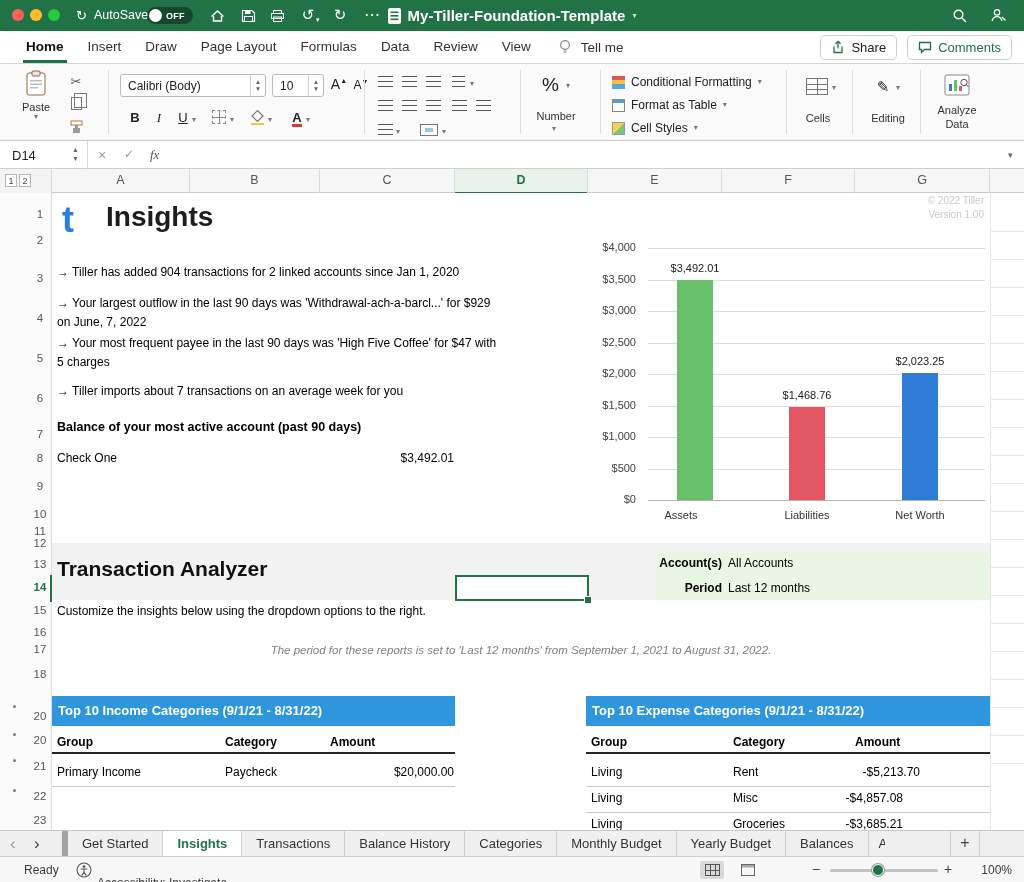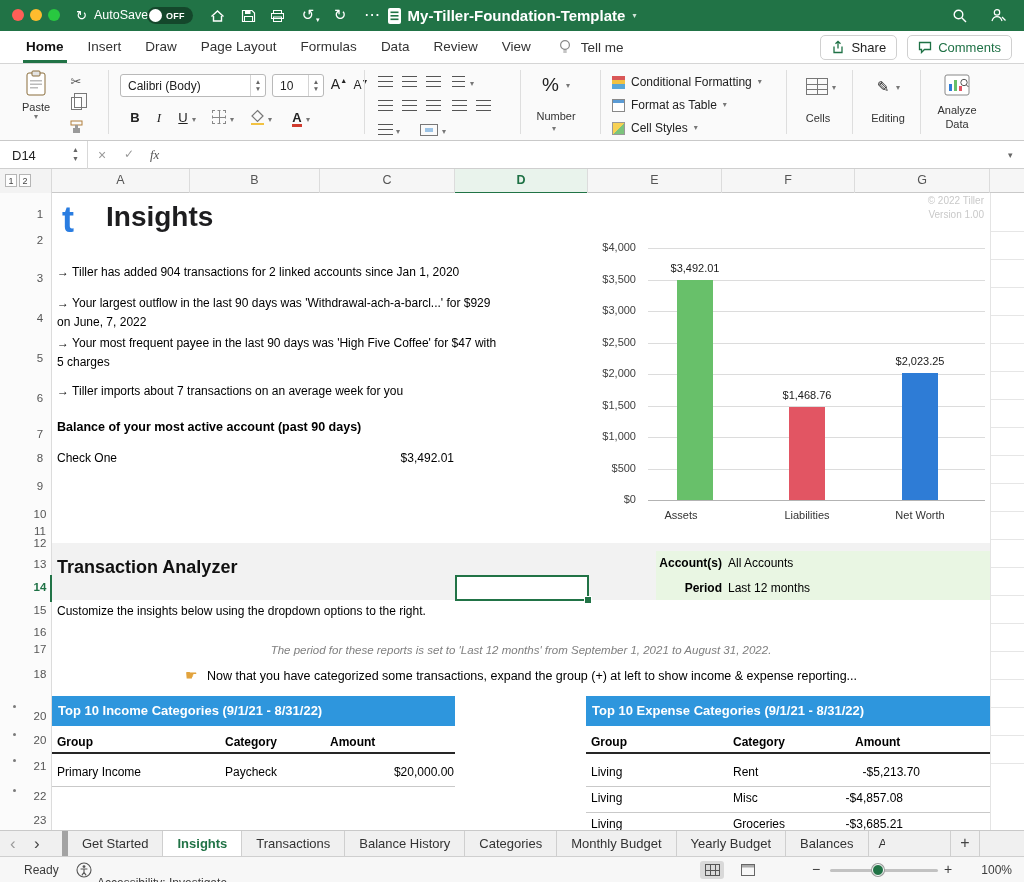--- a/index.html
+++ b/index.html
@@ -89,21 +89,21 @@
   #chart{position:absolute;left:0;top:0;width:1024px;height:637px;pointer-events:none;}
   .gridline{position:absolute;height:1px;background:#dcdcdc;}
   .gridline.axis{background:#b3b3b3;}
   .ytick{position:absolute;left:560px;width:76px;text-align:right;font-size:11px;color:#404040;height:14px;}
   .bar{position:absolute;}
   .dlabel{position:absolute;text-align:center;font-size:11px;color:#1a1a1a;}
   .clabel{position:absolute;text-align:center;font-size:11px;color:#333;}
 
   
   .band{position:absolute;left:52px;top:350px;width:938px;height:57px;background:#f2f2f2;}
-  .ta-title{position:absolute;left:57px;top:364px;font-size:18px;font-weight:700;color:#111;}
+  .ta-title{position:absolute;left:57px;top:364px;font-size:21px;font-weight:700;color:#111;}
   .selcell{position:absolute;left:455px;top:382px;width:134px;height:26px;background:#fff;border:2px solid #217346;}
   .selcell::after{content:"";position:absolute;right:-5px;bottom:-5px;width:6px;height:6px;background:#217346;border:1px solid #fff;}
   .gpanel{position:absolute;left:656px;top:358px;width:334px;height:49px;background:#e9f6e3;}
   .plabel{position:absolute;left:620px;width:102px;font-size:12px;font-weight:700;text-align:right;color:#000;}
   .pval{position:absolute;left:728px;font-size:12px;color:#000;}
   .note{position:absolute;left:52px;width:938px;text-align:center;font-style:italic;font-size:11.5px;color:#7f7f7f;}
   .hintline{position:absolute;left:52px;width:938px;top:474px;text-align:center;font-size:12.5px;color:#000;}
   .hintline .hic{color:#e2a33d;font-size:14px;margin-right:6px;}
 
   
@@ -449,24 +449,20 @@
     <div class="band"></div>
     <div class="gpanel"></div>
     <div class="ta-title">Transaction Analyzer</div>
     <div class="selcell"></div>
     <div class="plabel" style="top:363px;">Account(s)</div>
     <div class="pval" style="top:363px;">All Accounts</div>
     <div class="plabel" style="top:388px;">Period</div>
     <div class="pval" style="top:388px;">Last 12 months</div>
     <div class="cell-text" style="left:57px;top:411px;">Customize the insights below using the dropdown options to the right.</div>
     <div class="note" style="top:451px;">The period for these reports is set to 'Last 12 months' from September 1, 2021 to August 31, 2022.</div>
-    <div class="hintline">
-      <span class="hic">☛</span>
-      <span>Now that you have categorized some transactions, expand the group (+) at left to show income &amp; expense reporting...</span>
-    </div>
 
     <div class="bluebar" style="left:52px;width:403px;">Top 10 Income Categories (9/1/21 - 8/31/22)</div>
     <div class="th" style="left:57px;">Group</div>
     <div class="th" style="left:225px;">Category</div>
     <div class="th" style="left:330px;">Amount</div>
     <div class="thline" style="left:52px;width:403px;"></div>
     <div class="td" style="left:57px;top:572px;">Primary Income</div>
     <div class="td" style="left:225px;top:572px;">Paycheck</div>
     <div class="td amt" style="left:320px;width:134px;top:572px;">$20,000.00</div>
     <div class="rline" style="left:52px;top:593px;width:403px;"></div>

